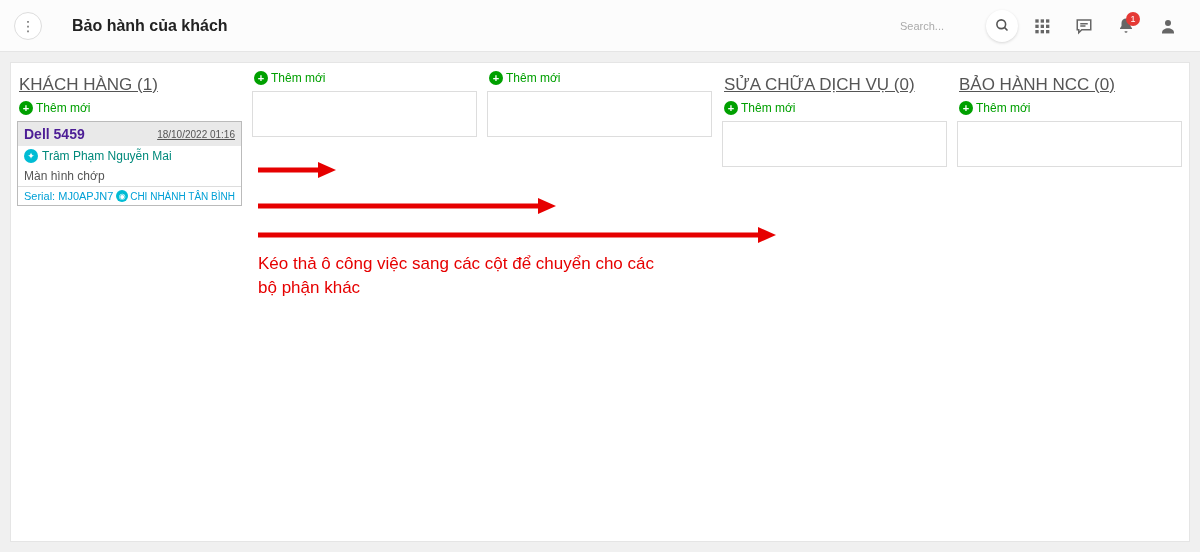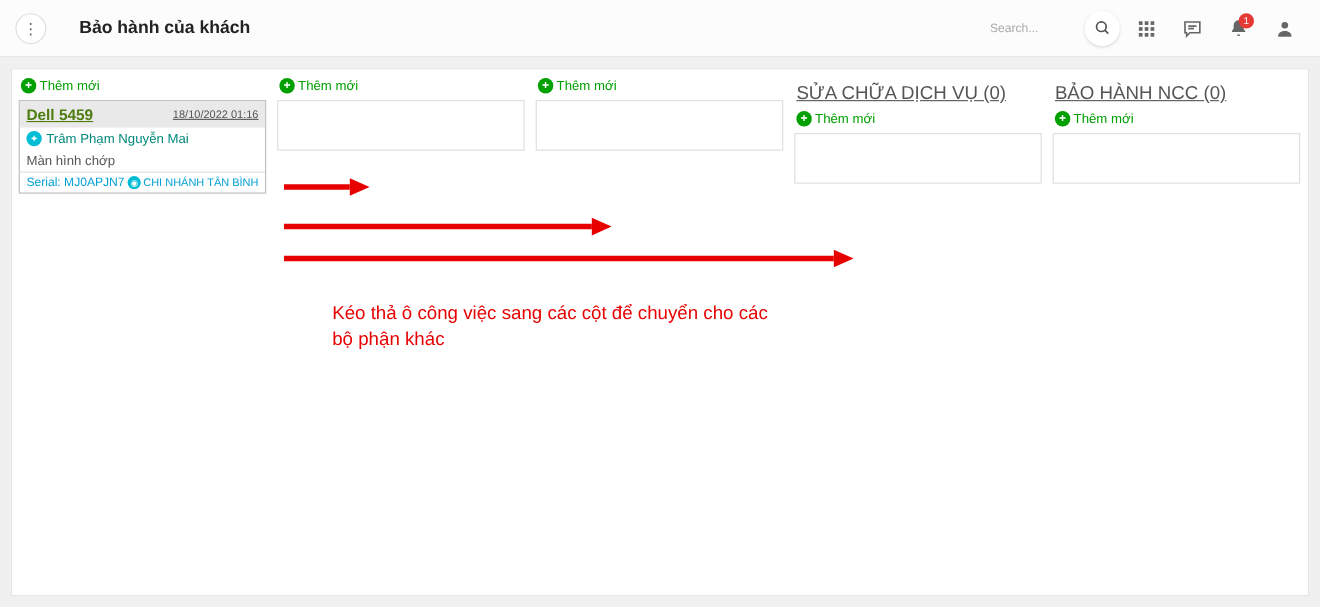--- a/index.html
+++ b/index.html
@@ -124,21 +124,21 @@
   .card {
     border: 1px solid #bbb;
     background: #fff;
     font-size: 12px;
   }
   .card-head {
     display: flex; justify-content: space-between; align-items: center;
     background: #e9e9e9;
     padding: 4px 6px;
   }
-  .card-head .title { font-weight: 700; font-size: 14px; color: #4d7c0f; text-decoration: underline; }
+  .card-head .title { font-weight: 700; font-size: 14px; color: #4c1d95; }
   .card-head .date { font-size: 10px; color: #555; text-decoration: underline; }
   .card-row { padding: 3px 6px; display: flex; align-items: center; gap: 4px; }
   .cust-badge {
     width: 14px; height: 14px; border-radius: 50%; background: #00bcd4; color: #fff;
     display: flex; align-items: center; justify-content: center; font-size: 9px;
   }
   .cust-name { color: #00897b; }
   .desc { color: #555; }
   .card-foot {
     display: flex; justify-content: space-between; align-items: flex-start;
@@ -208,20 +208,21 @@
     <svg width="18" height="18" viewBox="0 0 24 24" fill="currentColor">
         <circle cx="12" cy="8" r="4"></circle>
         <path d="M4 21c0-4 4-6 8-6s8 2 8 6v1H4v-1z"></path>
       </svg>
   </div>
 </div>
 
 <div class="board-wrap">
 
   <div class="column">
+    <div class="col-title">KHÁCH HÀNG (1)</div>
     <div class="add-row">
       <span class="plus">+</span>
       <span>Thêm mới</span>
     </div>
     <div class="card">
       <div class="card-head">
         <span class="title">Dell 5459</span>
         <span class="date">18/10/2022 01:16</span>
       </div>
       <div class="card-row">
@@ -281,13 +282,13 @@
 </svg>
 <svg class="annot arrow" style="top:196px;left:258px;" width="300" height="20">
   <line x1="0" y1="10" x2="280" y2="10"></line>
   <polygon points="280,2 298,10 280,18"></polygon>
 </svg>
 <svg class="annot arrow" style="top:225px;left:258px;" width="520" height="20">
   <line x1="0" y1="10" x2="500" y2="10"></line>
   <polygon points="500,2 518,10 500,18"></polygon>
 </svg>
 
-<div class="annot-text" style="top:273px;left:258px;margin-left:44px;">Kéo thả ô công việc sang các cột để chuyển cho các bộ phận khác</div>
+<div class="annot-text" style="top:252px;left:258px;">Kéo thả ô công việc sang các cột để chuyển cho các bộ phận khác</div>
 
 </body></html>

